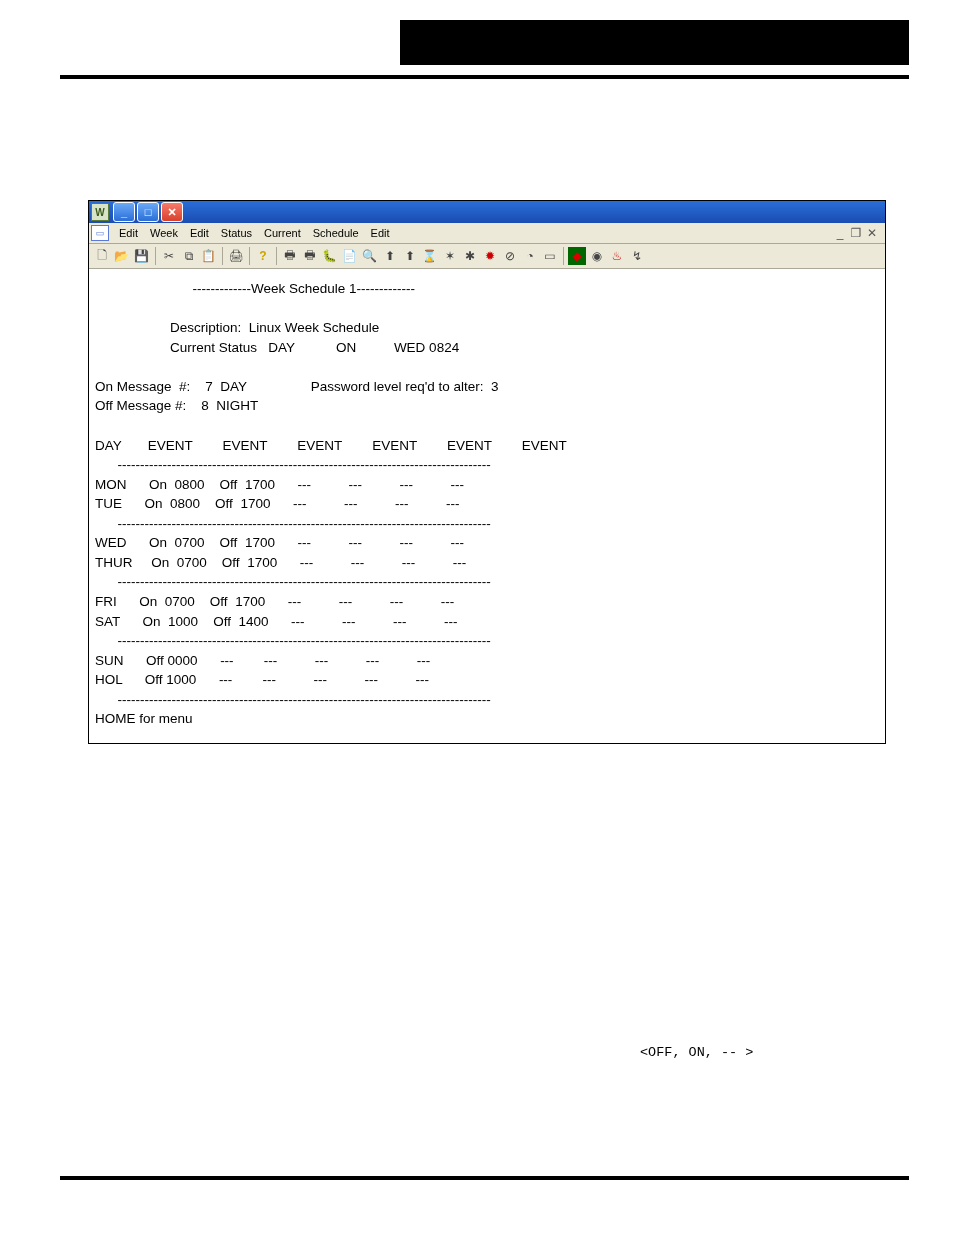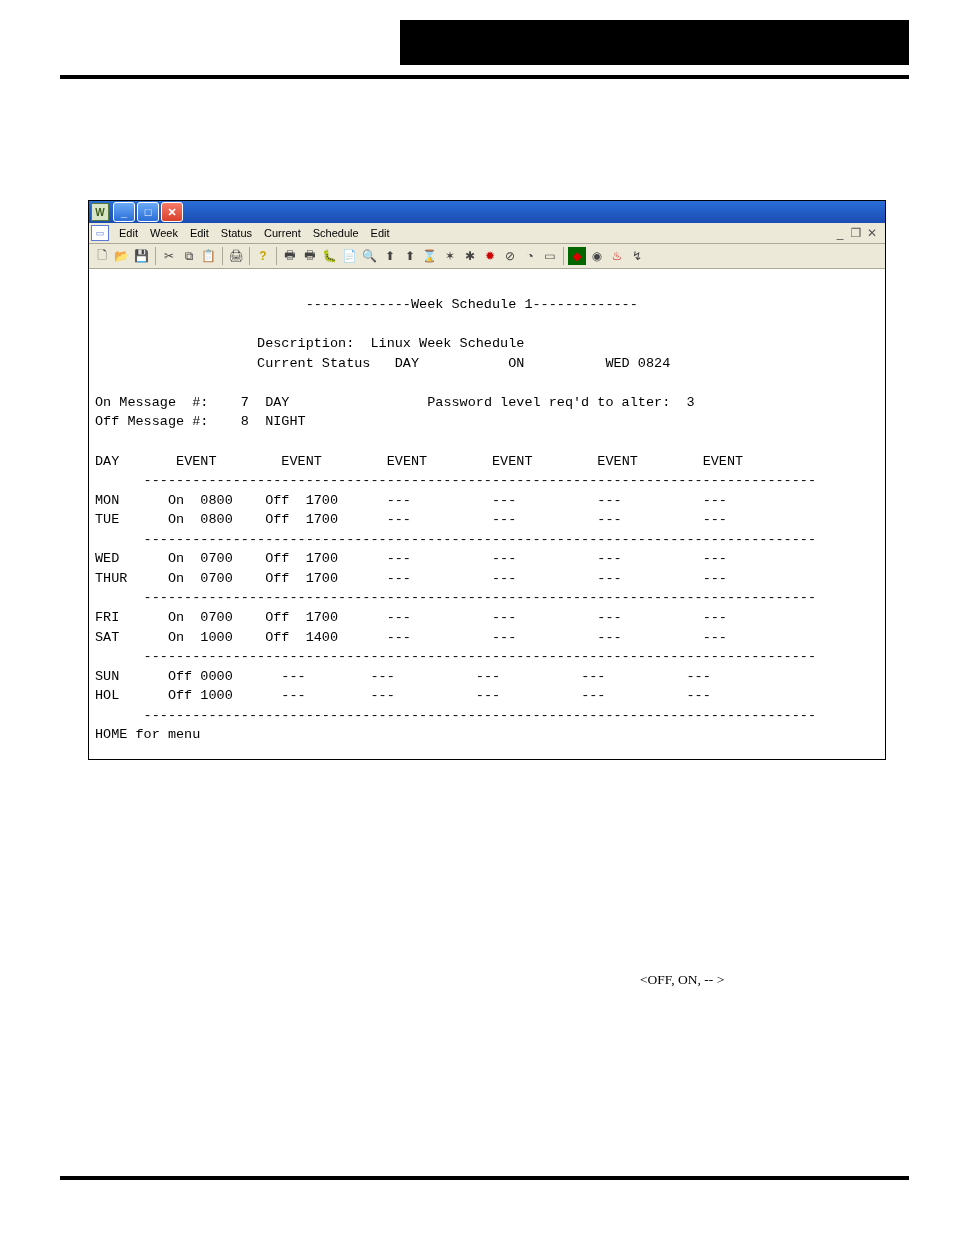--- a/index.html
+++ b/index.html
@@ -153,43 +153,43 @@
   }
   .toolbar .sep {
     width: 1px;
     height: 18px;
     background: #aca899;
     margin: 0 2px;
   }
   
   .content {
     background: #fff;
-    font-family: Liberation Mono, monospace;
+    font-family: Liberation Sans, sans-serif;
     font-size: 13.5px;
     line-height: 1.45;
-    padding: 26px 6px 14px 6px;
+    padding: 10px 6px 14px 6px;
     white-space: pre;
     letter-spacing: 0;
   }
   
   .rule-bottom {
     position: absolute;
     left: 60px;
     right: 45px;
     bottom: 55px;
     height: 4px;
     background: #000;
   }
   
   .float-text {
     position: absolute;
-    font-family: Liberation Serif, serif;
+    font-family: Liberation Mono, monospace;
     font-size: 13.5px;
     left: 640px;
-    top: 972px;
+    top: 1045px;
   }
 </style>
 </head>
 <body>
 
 <div class="page">
   <div class="top-black"></div>
   <div class="rule-top"></div>
 
   <div class="window">

